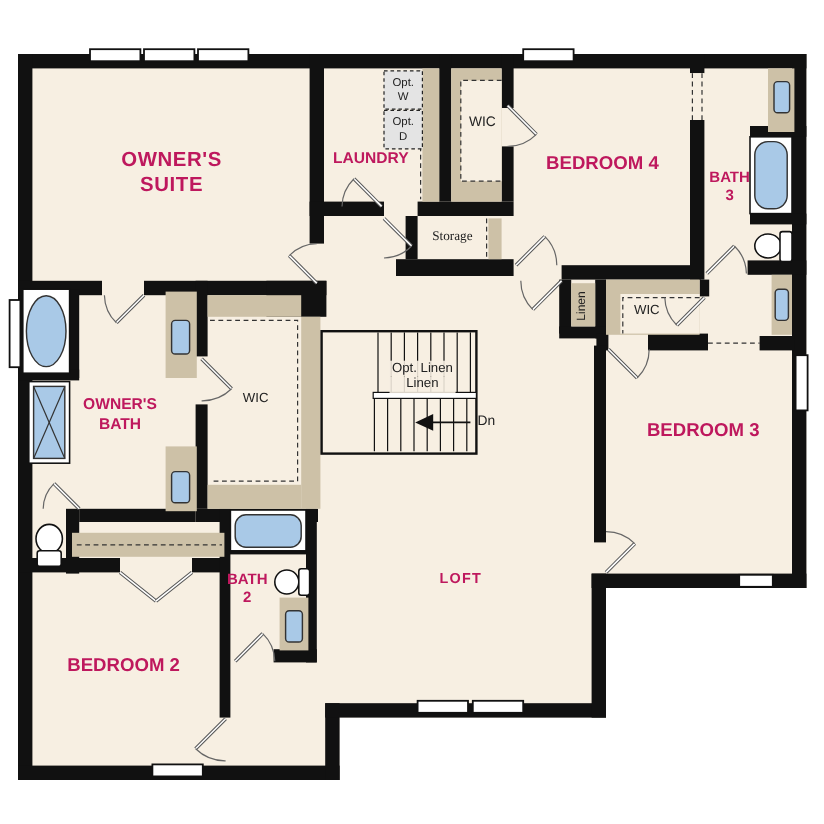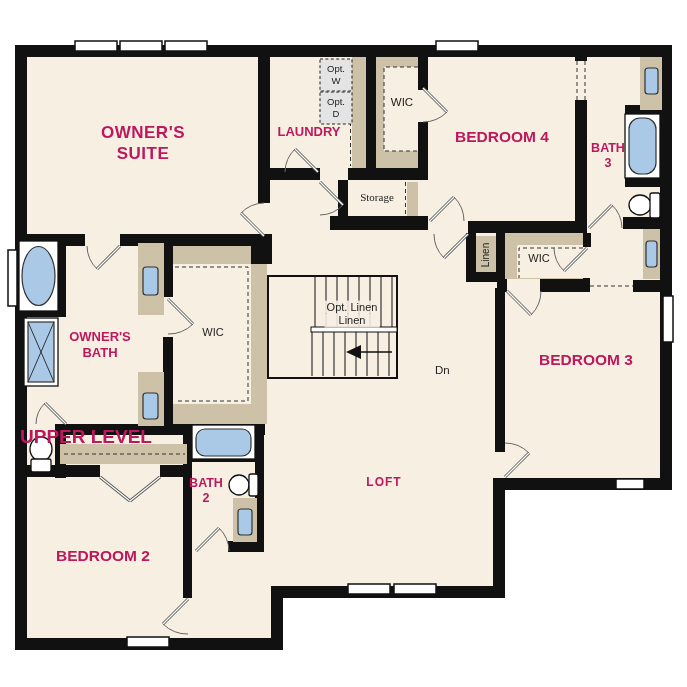--- a/index.html
+++ b/index.html
@@ -306,41 +306,38 @@
   <div class="lbl rg" style="left:539px;top:259px;font-size:11px;">
     <span>WIC</span>
   </div>
   <div class="lbl" style="left:100px;top:345px;font-size:13px;">
     <span>OWNER'S</span>
       <span>BATH</span>
   </div>
   <div class="lbl rg" style="left:213px;top:333px;font-size:11px;">
     <span>WIC</span>
   </div>
-  <div class="lbl" style="left:86px;top:437px;font-size:19px;">
-    <span>UPPER LEVEL</span>
-  </div>
   <div class="lbl" style="left:206px;top:491px;font-size:12.5px;">
     <span>BATH</span>
       <span>2</span>
   </div>
   <div class="lbl" style="left:103px;top:556px;font-size:15.5px;">
     <span>BEDROOM 2</span>
   </div>
   <div class="lbl" style="left:384px;top:482px;font-size:12px;letter-spacing:1px;">
     <span>LOFT</span>
   </div>
   <div class="lbl" style="left:586px;top:360px;font-size:15.5px;">
     <span>BEDROOM 3</span>
   </div>
   <div class="lbl rg" style="left:352px;top:314px;font-size:11px;">
     <span class="halo">Opt. Linen</span>
       <span class="halo">Linen</span>
   </div>
-  <div class="lbl rg dnlbl" style="left:398px;top:370px;font-size:11.5px;margin-left:37px;">
+  <div class="lbl rg dnlbl" style="left:398px;top:351px;font-size:11.5px;">
     <span>Dn</span>
   </div>
   <div class="lbl rg" style="left:336px;top:75px;font-size:9.5px;">
     <span>Opt.</span>
       <span>W</span>
   </div>
   <div class="lbl rg" style="left:336px;top:108px;font-size:9.5px;">
     <span>Opt.</span>
       <span>D</span>
   </div>

